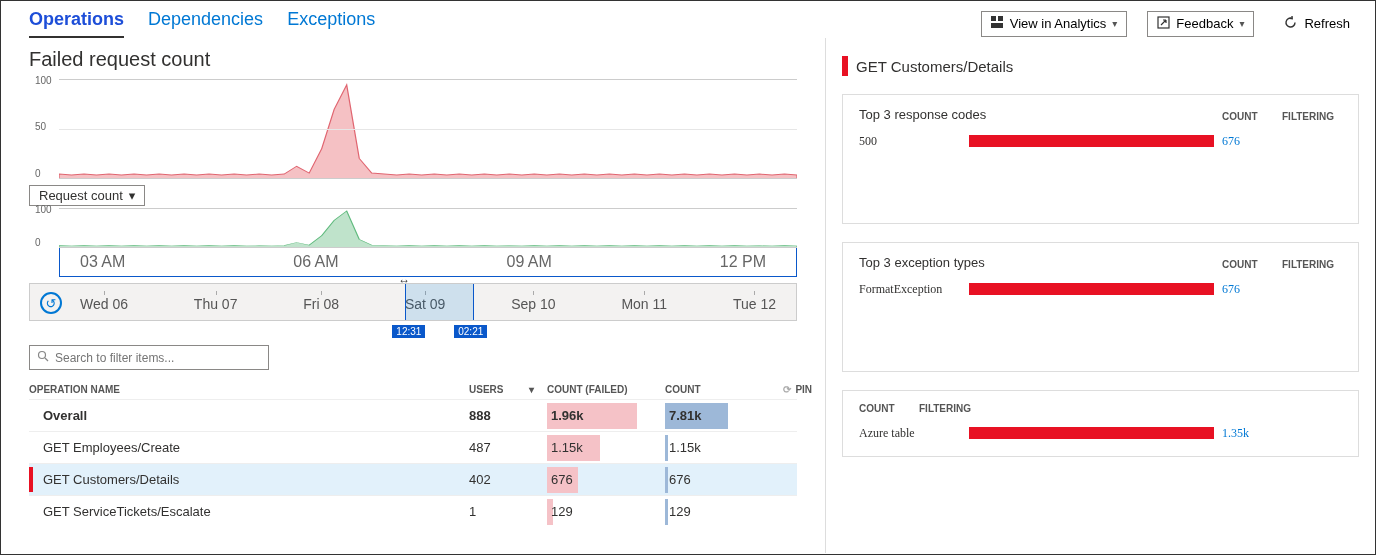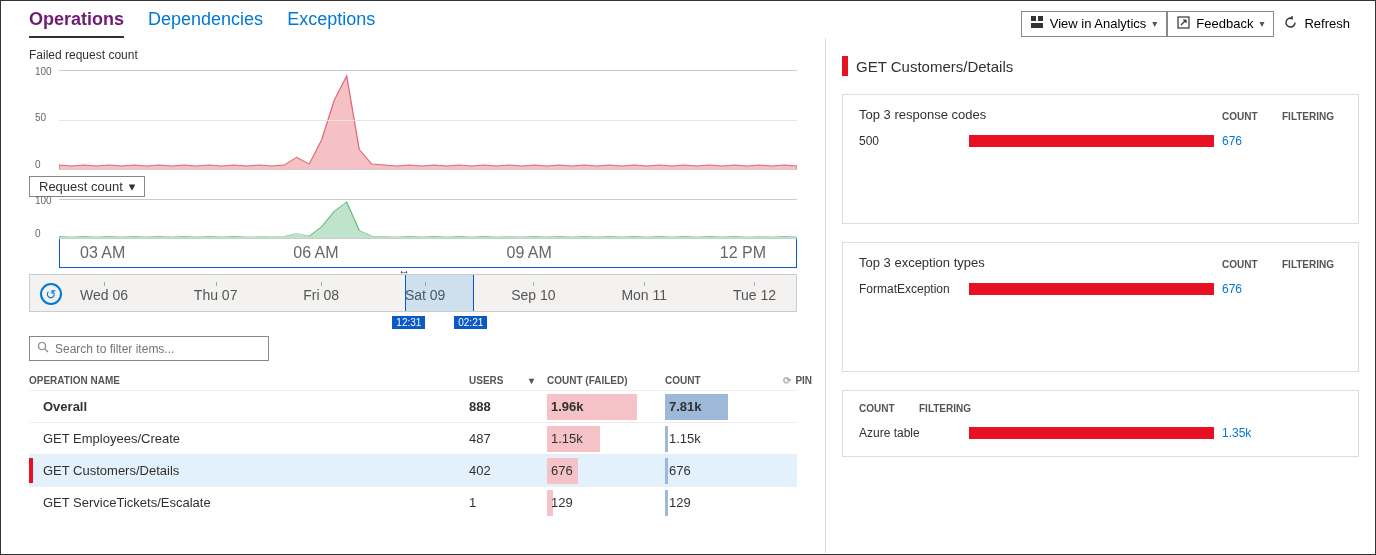--- a/index.html
+++ b/index.html
@@ -1,28 +1,28 @@
 <!DOCTYPE html>
 <html><head>
 <meta charset="utf-8">
 <style>
 * { box-sizing: border-box; margin: 0; padding: 0; }
 body { font-family: "Segoe UI", Arial, sans-serif; font-size: 13px; color: #323130; background: #fff; width: 1376px; height: 555px; border: 1px solid #333; overflow: hidden; }
 .top-bar { display: flex; justify-content: space-between; align-items: center; padding: 8px 16px 0 28px; }
 .tabs { display: flex; gap: 24px; }
 .tab { font-size: 18px; color: #0078d4; cursor: pointer; padding-bottom: 6px; }
-.tab.active { color: #701a75; font-weight: 600; border-bottom: 2px solid #323130; }
-.toolbar { display: flex; gap: 0; align-items: flex-start; }
+.tab.active { color: #1d4ed8; font-weight: 600; border-bottom: 2px solid #323130; }
+.toolbar { display: flex; gap: 20px; align-items: flex-start; }
 .toolbar-btn { display: flex; align-items: center; gap: 6px; border: 1px solid #8a8886; padding: 4px 9px; font-size: 13px; background: #fff; cursor: pointer; }
 .toolbar-btn.plain { border: none; }
 .toolbar-btn .caret { font-size: 10px; color: #555; }
 .content { display: flex; height: calc(100% - 38px); }
 .left-pane { width: 825px; border-right: 1px solid #ddd; padding: 10px 28px 0 28px; overflow: hidden; }
 .right-pane { flex: 1; padding: 18px 16px; display: flex; flex-direction: column; gap: 18px; }
-.chart-title { font-size: 12px; color: #323130; margin-bottom: 8px; }
+.chart-title { font-size: 20px; color: #323130; margin-bottom: 8px; }
 .chart-box { position: relative; }
 .y-axis { position: absolute; left: 6px; font-size: 10px; color: #666; }
 .chart-canvas { margin-left: 30px; border-bottom: 1px solid #ccc; border-top: 1px solid #ccc; position: relative; height: 100px; overflow: hidden; }
 .grid-line { position: absolute; left: 0; right: 0; border-top: 1px solid #e6e6e6; }
 .dropdown-pill { display: inline-flex; align-items: center; gap: 6px; border: 1px solid #8a8886; padding: 2px 9px; font-size: 13px; margin: 6px 0 0 0; background: #fff; }
 .second-chart .chart-canvas { height: 40px; }
 .time-axis { display: flex; justify-content: space-between; font-size: 16px; color: #666; margin-left: 30px; padding: 5px 30px 5px 20px; border: 1px solid #0a58ca; border-top: none; }
 .timeline-nav { margin-left: 0; position: relative; height: 38px; background: #f3f2f1; border: 1px solid #ccc; }
 .timeline-refresh-circle { position: absolute; left: 10px; top: 8px; width: 22px; height: 22px; border-radius: 50%; border: 2px solid #0078d4;display:flex;align-items:center;justify-content:center;color:#0078d4;font-size:13px;}
 .timeline-days { display:flex; position:absolute; left:50px; right:20px; top:0; height:100%; align-items:center; justify-content:space-between; font-size:14px; color:#555;}
@@ -51,21 +51,21 @@
 .bar-fill.red { background:#f5c2c7; }
 .bar-fill.blue { background:#9db8d8; }
 .bar-label { position:relative; z-index:1; padding-left:4px; line-height:26px; }
 .detail-header { display:flex; align-items:center; gap:8px; }
 .detail-header .red-strip { width:6px; height:20px; background:#e81123;}
 .detail-header .title { font-size:15px; color:#323130; }
 .panel { border:1px solid #ddd; padding:12px 16px; }
 .panel-title-row { display:flex; align-items:flex-end; margin-bottom:8px; }
 .panel-title { font-size:13px; color:#323130; flex:1;}
 .panel-col-h { font-size:10px; color:#555; font-weight:600; width:60px; text-align:left;}
-.panel-row { display:flex; align-items:center; height:22px; }
+.panel-row { display:flex; align-items:center; height:22px;font-family:Liberation Serif, serif; }
 .panel-row .pname { width:110px; font-size:12px;}
 .panel-row .pbar { flex:1; height:12px; background:#e81123; margin-right:8px;}
 .panel-row .pcount { width:60px; font-size:12px; color:#0078d4;}
 .panel-row .pfilter { width:60px; }
 svg.area-path polyline { fill: rgba(231,101,108,.4); stroke:#e06570; stroke-width:1; }
 svg.area-path.green polyline { fill: rgba(95,186,125,.4); stroke:#5fba7d; }
 .icon { display:inline-block; }
 </style>
 </head>
 <body>

